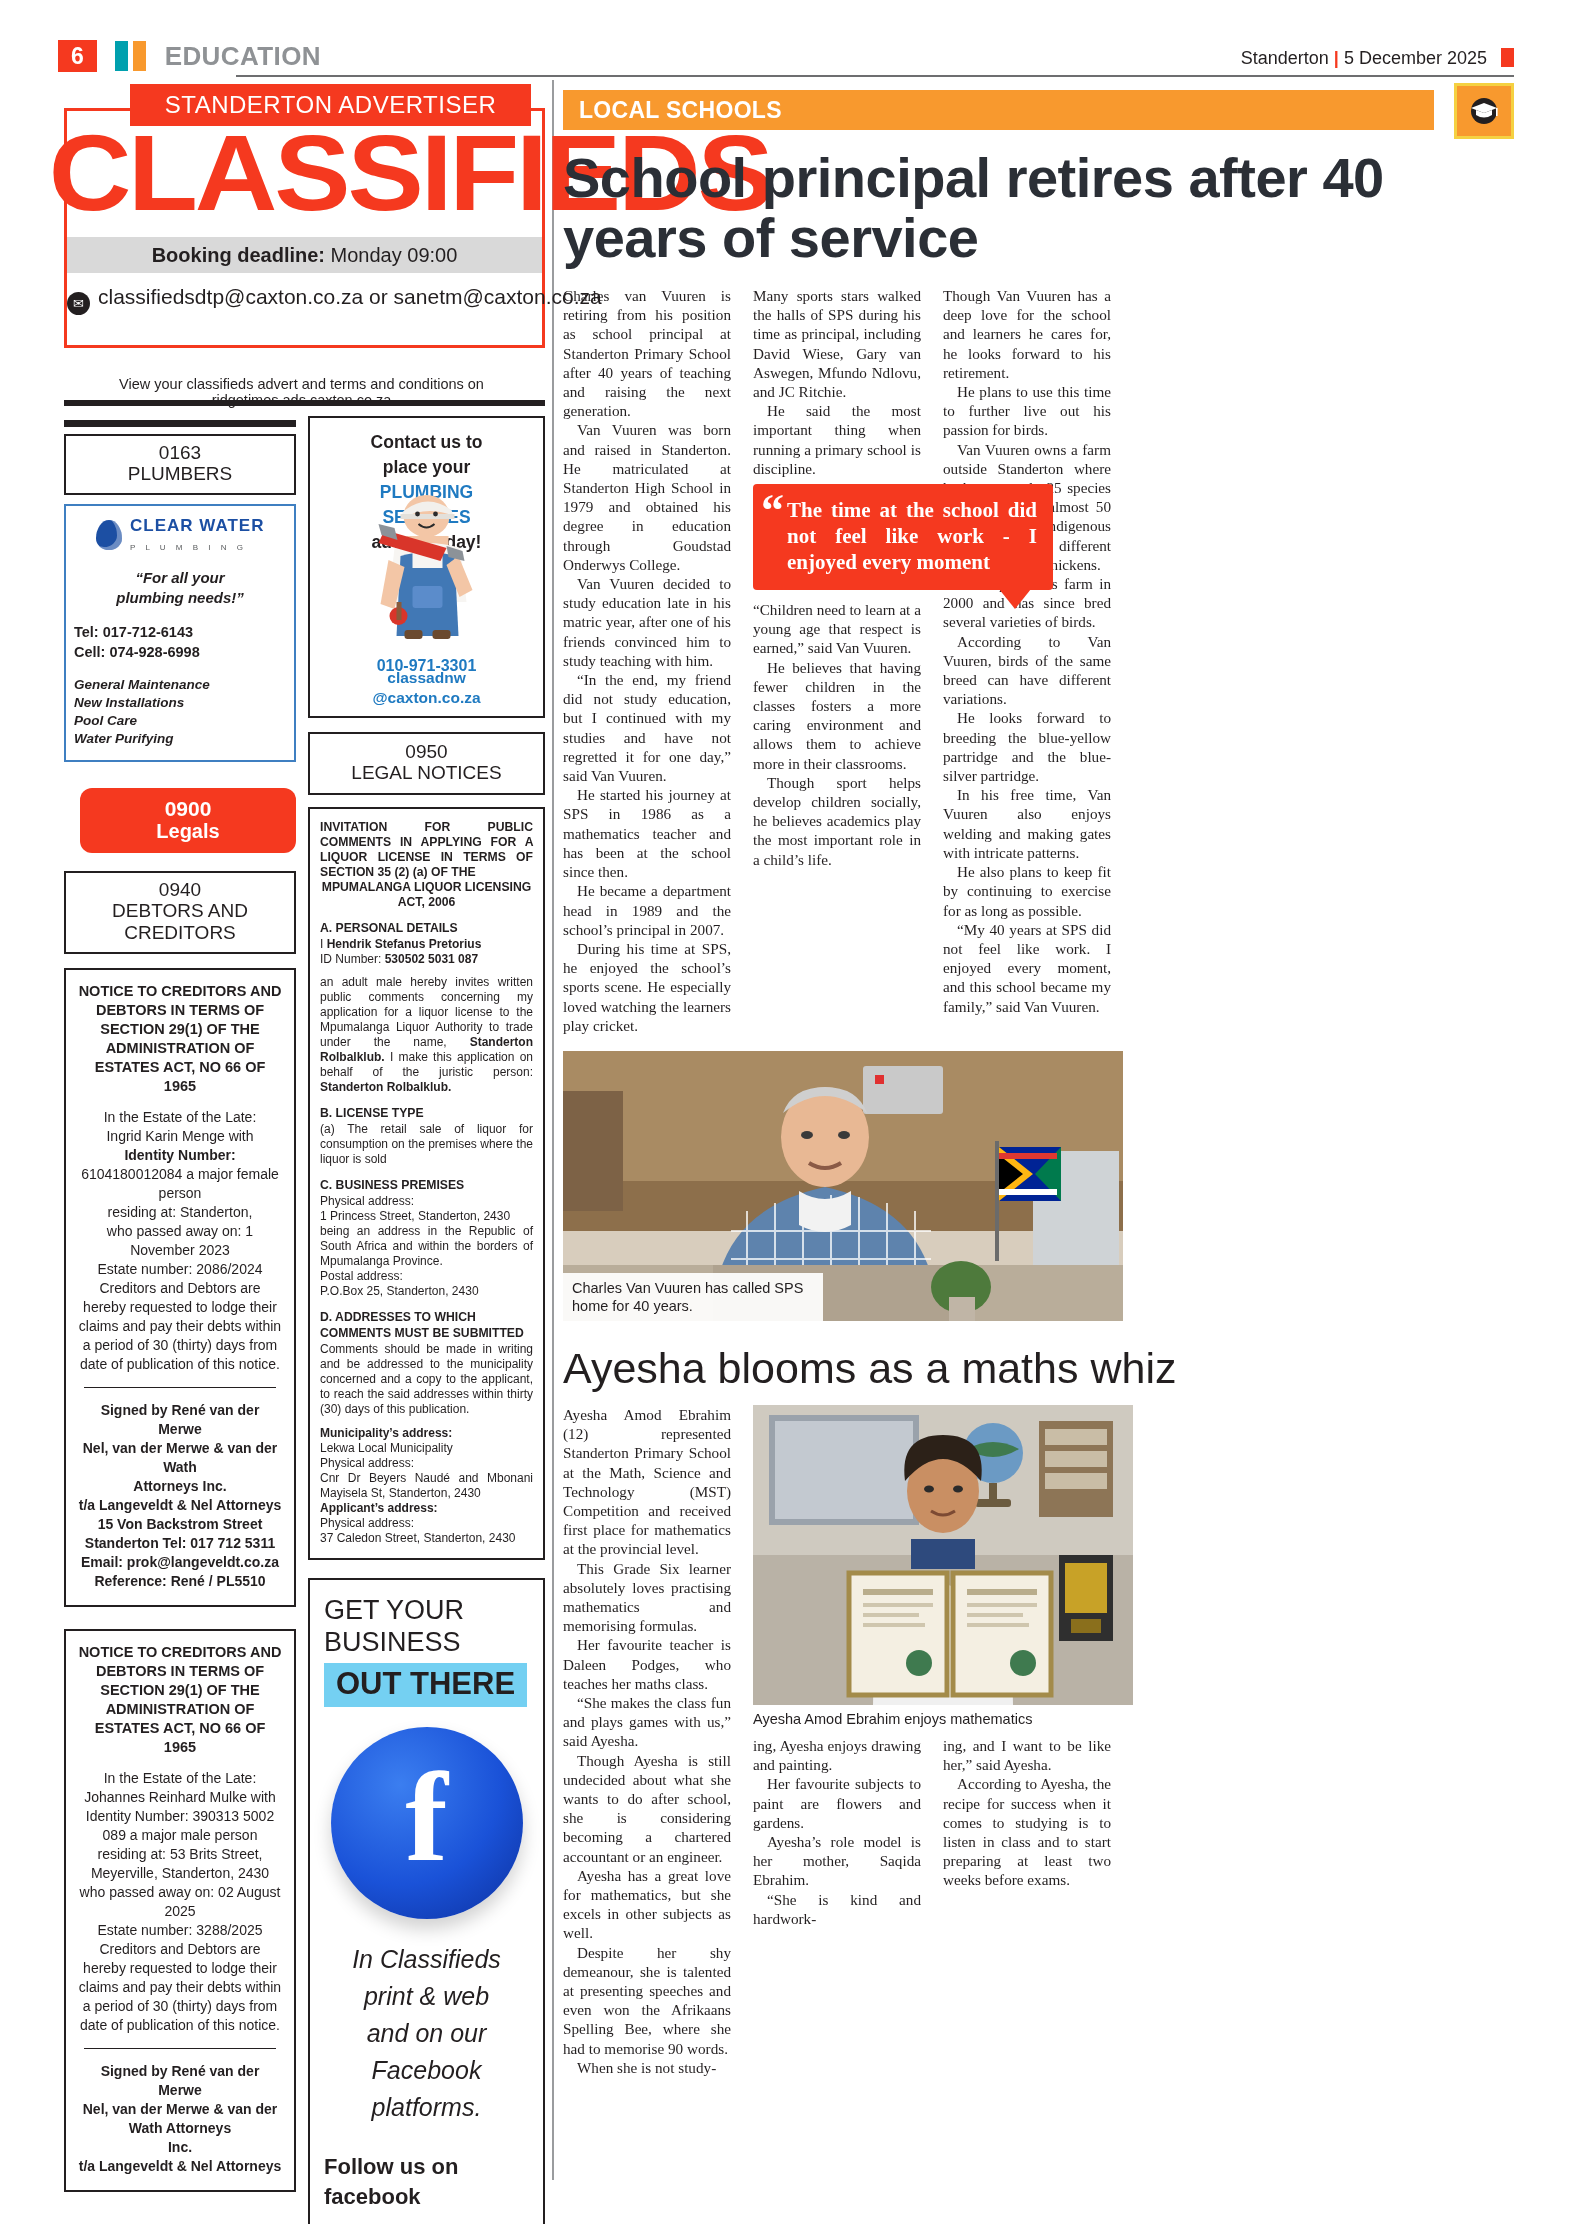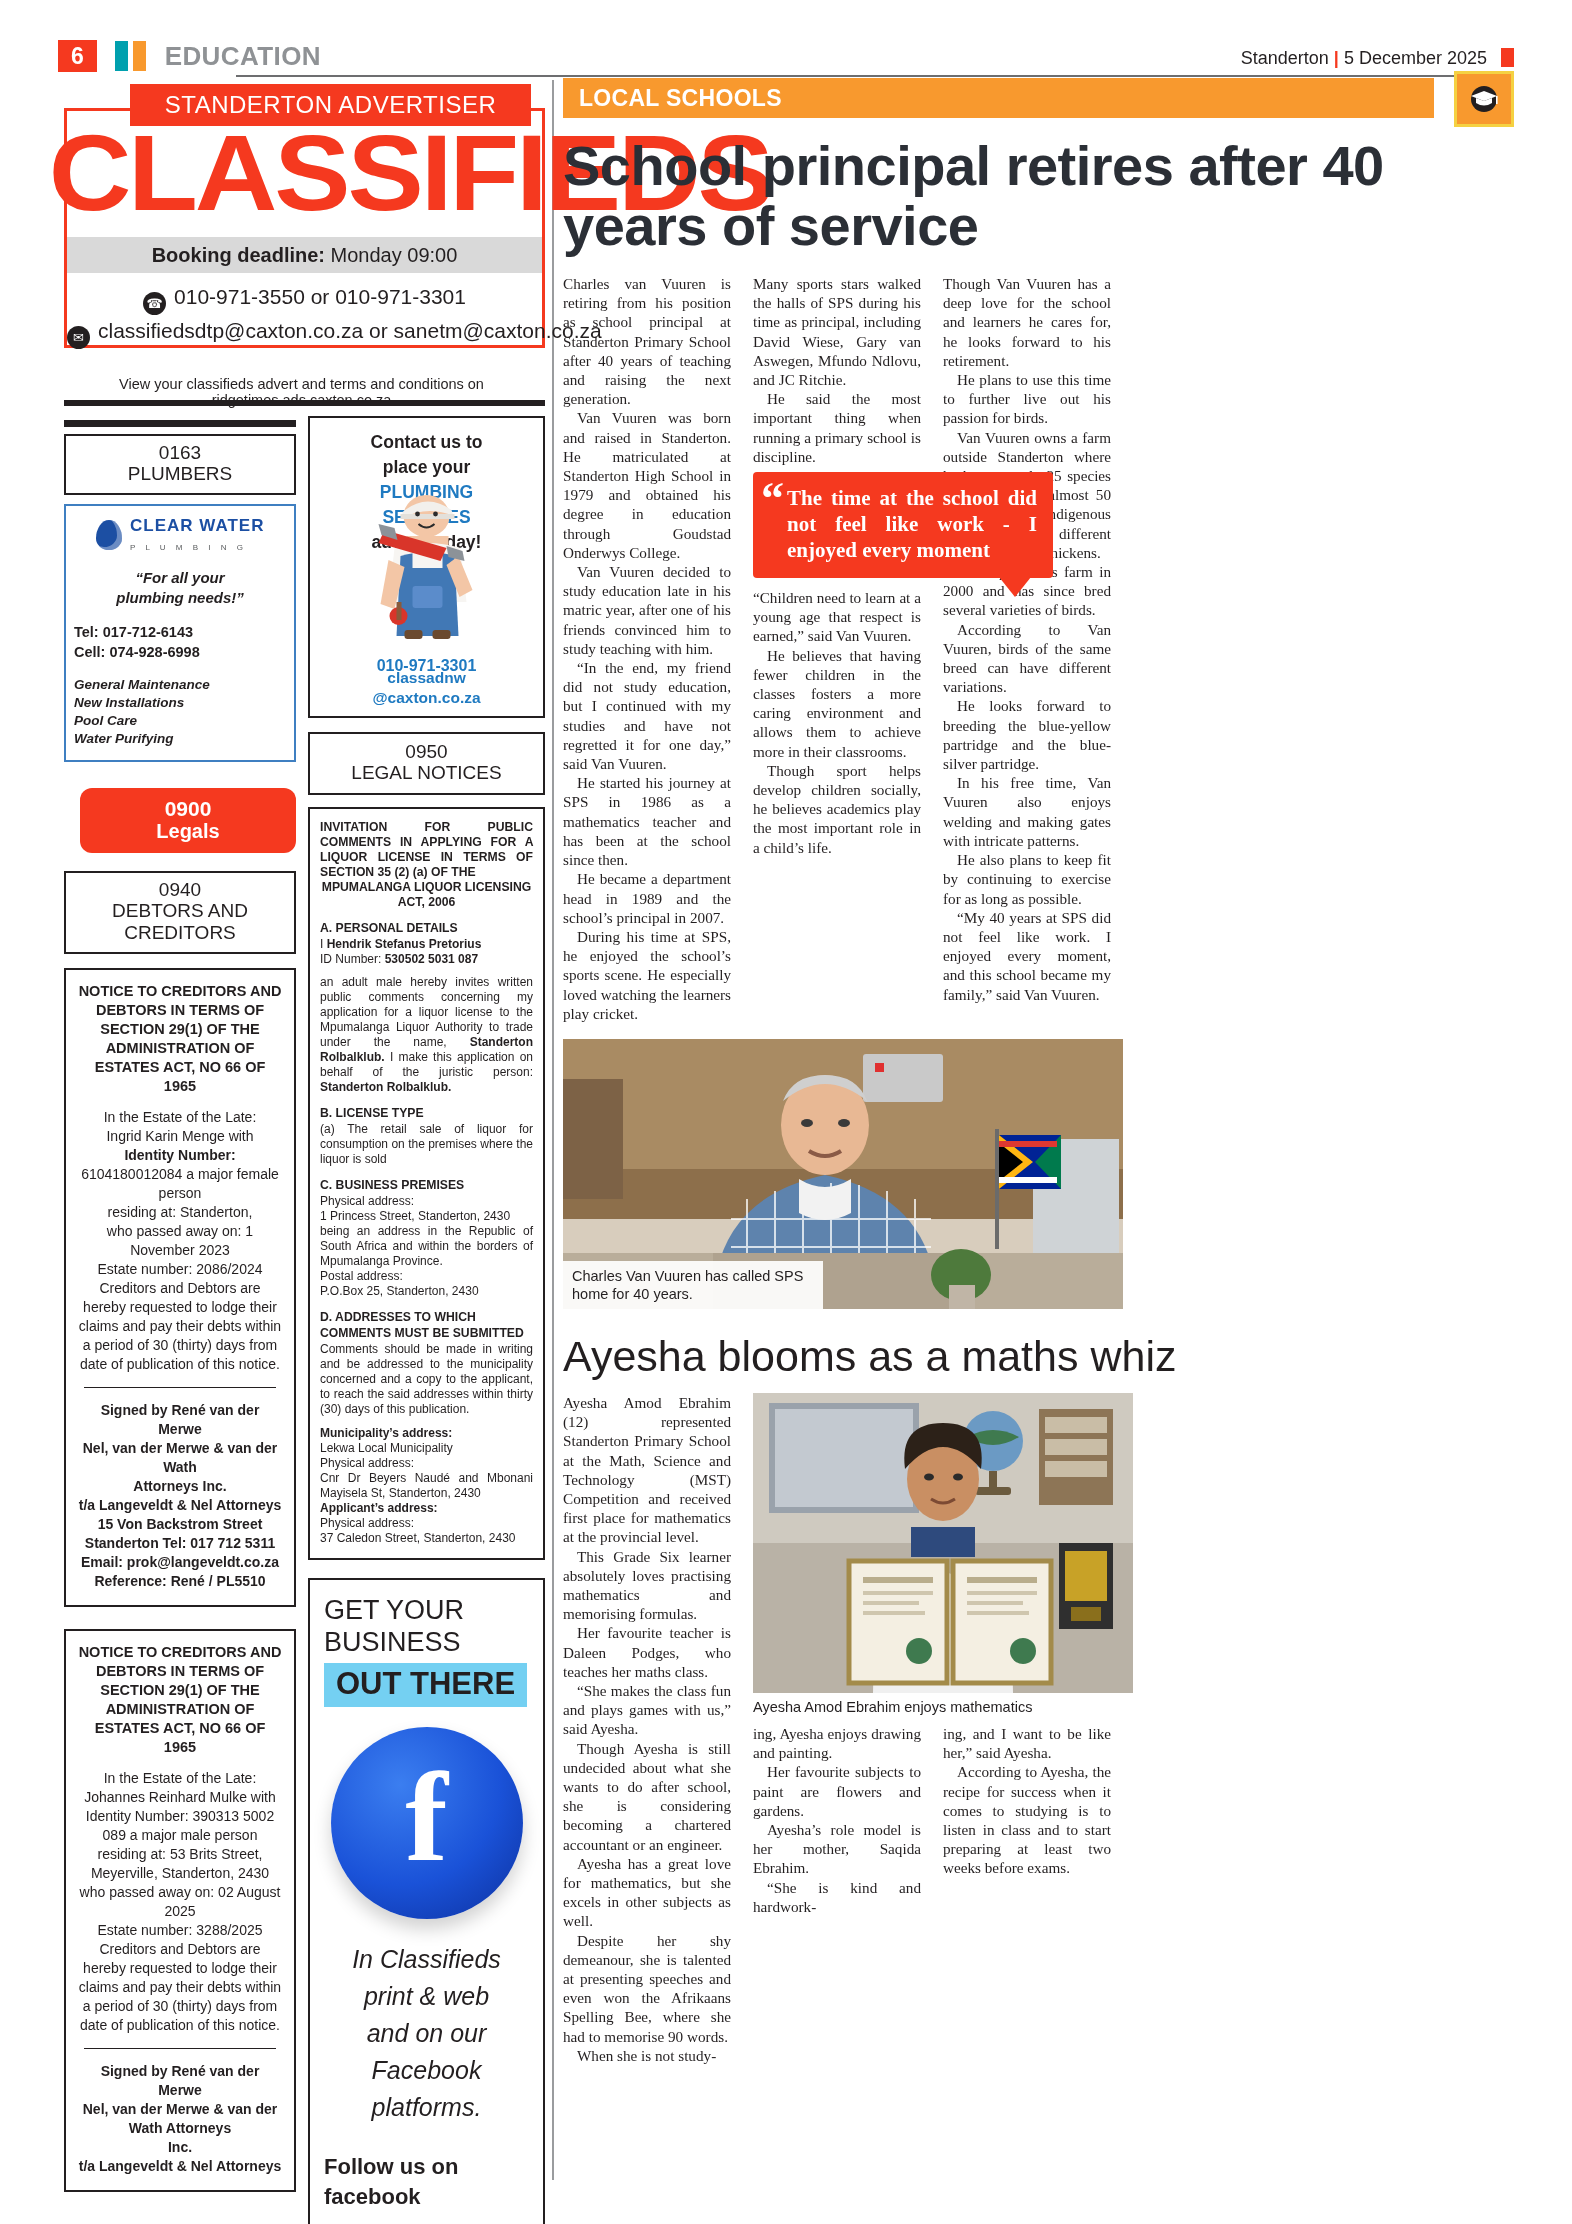--- a/index.html
+++ b/index.html
@@ -32,21 +32,21 @@
     position: absolute; right: 0; top: 8px; font-size: 18px; color: #231f20;
   }
   .mh-right .sep { color: #f5391f; font-weight: bold; }
   .mh-sq { display: inline-block; width: 13px; height: 19px; background: #f5391f;
            vertical-align: -3px; margin-left: 9px; }
   .mh-rule { position: absolute; left: 178px; right: 0; top: 35px; height: 2px; background: #6d6e70; }
 
   
   .body-grid { position: absolute; left: 58px; top: 78px; width: 1456px; height: 2110px; }
   .col-left { position: absolute; left: 0; top: 0; width: 487px; height: 2110px; }
-  .col-right { position: absolute; left: 505px; top: 0; width: 951px; height: 2110px; }
+  .col-right { position: absolute; left: 505px; top: 12px; width: 951px; height: 2110px; }
   .vrule { position: absolute; left: 494px; top: 2px; width: 2px; height: 2100px; background: #9a9c9e; }
 
   
   .cls-head { position: relative; height: 270px; }
   .cls-banner {
     position: absolute; left: 72px; top: 6px; right: 14px; height: 42px;
     background: #f5391f; color: #fff; font-size: 24px; font-weight: 400;
     letter-spacing: .5px; text-align: center; line-height: 42px;
     font-family: "Liberation Sans Narrow", "Liberation Sans", sans-serif;
   }
@@ -247,23 +247,20 @@
   <div class="col-left">
 
     <div class="cls-head">
       <div class="cls-box">
         <div class="cls-word">CLASSIFIEDS</div>
         <div class="cls-deadline">
           <b>Booking deadline:</b>
           <span>Monday 09:00</span>
         </div>
         <div class="cls-contact">
-          <div class="cls-line">
-            <span class="ico-circle">☎</span><span>010-971-3550 or 010-971-3301</span>
-          </div>
           <div class="cls-line">
             <span class="ico-circle">✉</span><span>classifiedsdtp@caxton.co.za or sanetm@caxton.co.za</span>
           </div>
         </div>
       </div>
       <div class="cls-banner">STANDERTON ADVERTISER</div>
       <div class="cls-view">View your classifieds advert and terms and conditions on ridgetimes.ads.caxton.co.za</div>
       <div class="cls-rule"></div>
     </div>
 

